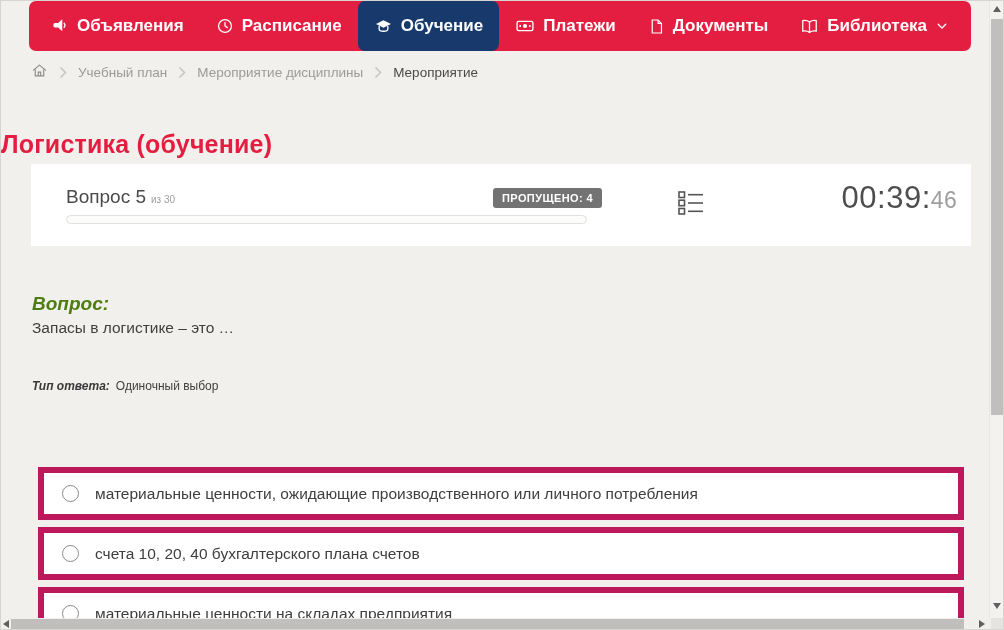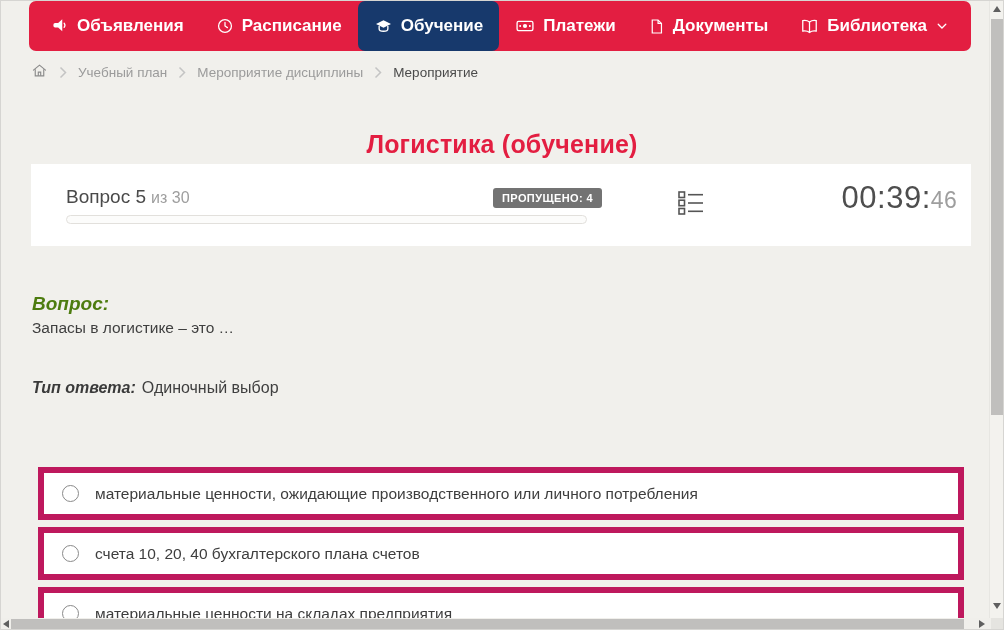--- a/index.html
+++ b/index.html
@@ -18,45 +18,45 @@
   .nav-icon{display:flex;align-items:center;}
 
   
   .breadcrumb{position:absolute;left:30px;top:61px;display:flex;align-items:center;
               gap:11px;font-size:13.5px;color:#9b9b9b;}
   .breadcrumb a{color:#9b9b9b;text-decoration:none;cursor:pointer;}
   .breadcrumb .current{color:#4a4a4a;}
   .crumb-sep{display:flex;align-items:center;}
 
   
-  .page-title{position:absolute;top:112px;left:0;width:100%;text-align:center;
+  .page-title{position:absolute;top:112px;left:0;width:100%;text-align:left;
               color:#e31e41;font-size:25px;font-weight:700;letter-spacing:.2px;}
 
   
   .qcard{position:absolute;left:30px;top:163px;width:940px;height:82px;background:#ffffff;}
   .q-label{position:absolute;left:35px;top:22px;font-size:19px;color:#4a4a4a;}
-  .q-of{font-size:16px;color:#9e9e9e;margin-left:5px;}
+  .q-of{font-size:10px;color:#9e9e9e;margin-left:5px;}
   .q-progress{position:absolute;left:35px;top:51px;width:521px;height:9px;
               background:#fcfcfb;border:1px solid #e2e0dc;border-radius:6px;
               box-sizing:border-box;cursor:pointer;}
   .q-progress-fill{height:100%;background:#e31e41;border-radius:6px;width:0;}
   .skip-badge{position:absolute;left:462px;top:24px;background:#737373;color:#fff;
               font-size:11px;font-weight:700;padding:4px 9px;border-radius:3px;
               letter-spacing:.4px;}
   .qlist-btn{position:absolute;left:644px;top:25px;width:32px;height:32px;cursor:pointer;
              display:flex;align-items:center;justify-content:center;}
   .q-timer{position:absolute;right:14px;top:16px;font-size:31px;color:#4e4e4e;
            letter-spacing:.5px;margin-left:12px;}
   .q-timer .sec{font-size:23px;color:#9e9e9e;letter-spacing:.3px;}
 
   
   .lbl-question{position:absolute;left:31px;top:292px;font-size:19px;font-weight:700;
                 font-style:italic;color:#4d7c0f;}
   .txt-question{position:absolute;left:31px;top:318px;font-size:15.5px;color:#3f3f3f;}
-  .row-type{position:absolute;left:31px;top:378px;font-size:16px;color:#3f3f3f;}
+  .row-type{position:absolute;left:31px;top:378px;font-size:12px;color:#3f3f3f;}
   .row-type .t-label{font-weight:700;font-style:italic;color:#3a3a3a;margin-right:6px;}
 
   
   .answers{position:absolute;left:37px;top:466px;width:926px;}
   .answer{height:53px;background:#fff;border:6px solid #be185d;display:flex;
           align-items:center;padding:0 18px;margin-bottom:7px;box-sizing:border-box;
           cursor:pointer;}
   .radio{width:15px;height:15px;border:1px solid #8a8a8a;border-radius:50%;
          background:#fff;margin-right:16px;flex:none;}
   .answer-text{font-size:15.5px;color:#3e3e3e;}

